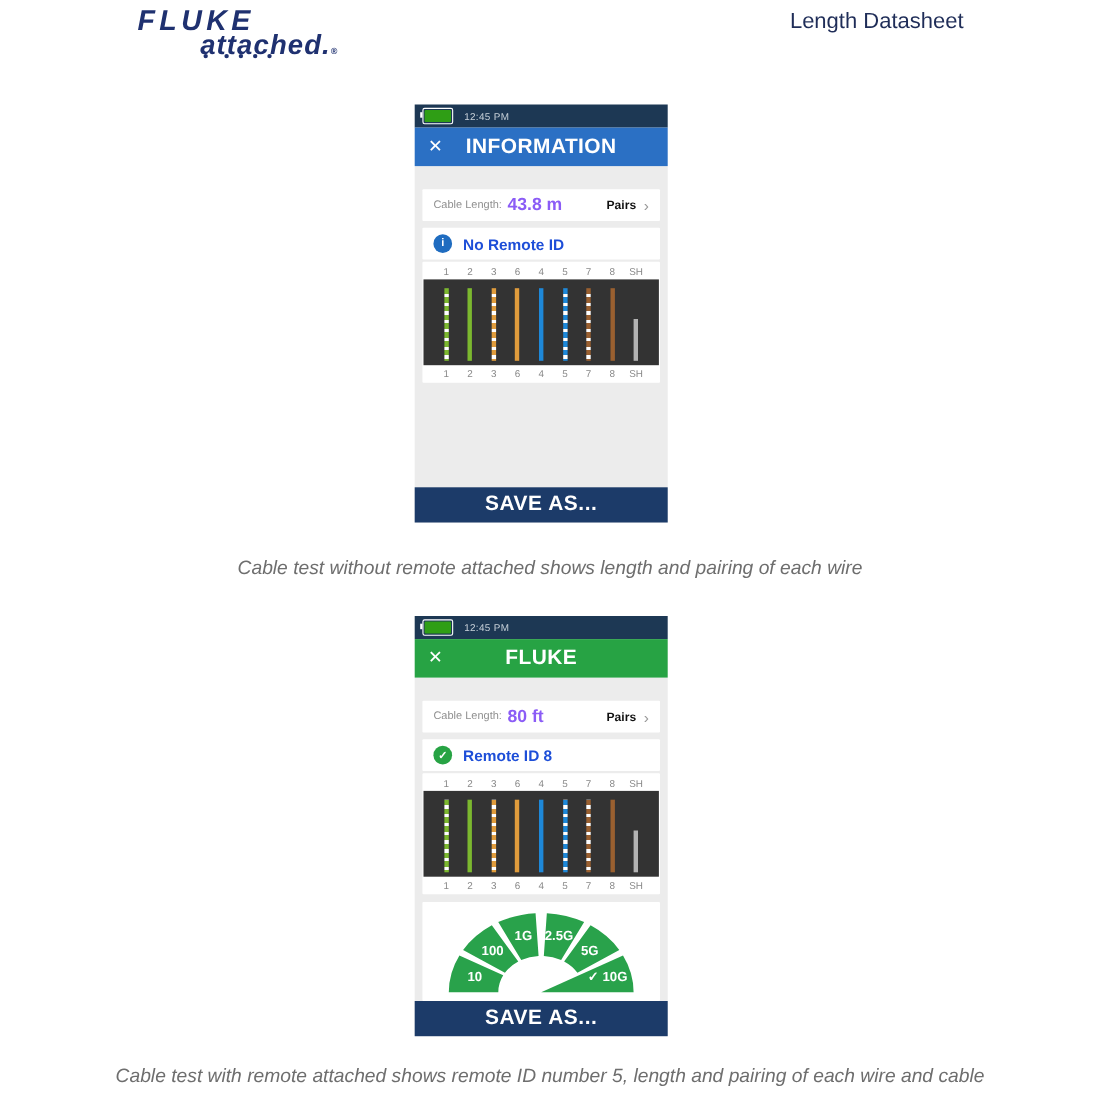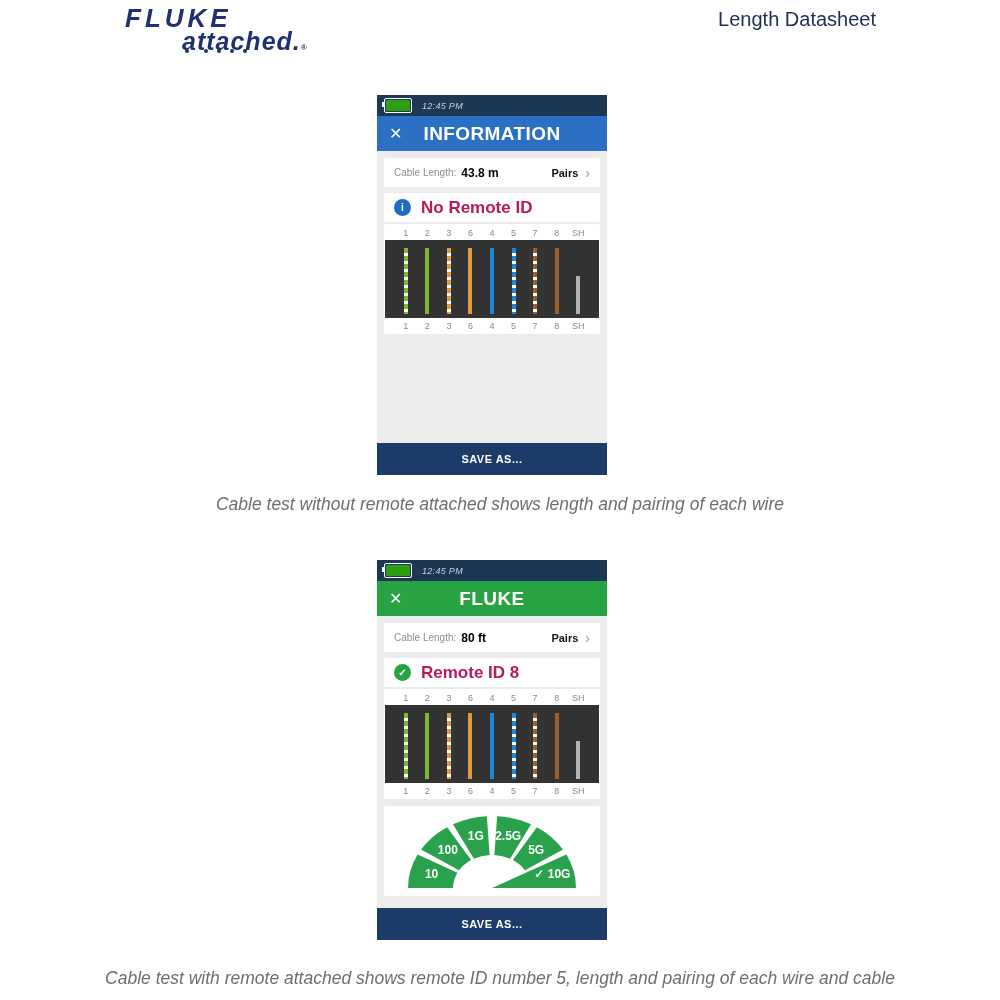--- a/index.html
+++ b/index.html
@@ -15,51 +15,51 @@
   .logo-dots{position:absolute;left:60px;top:46px;display:flex;align-items:center;}
   .logo-dots .dot{width:4px;height:4px;border-radius:50%;background:var(--logo-navy,#1f3170);margin-right:9px;}
   .logo-dots .dot.first{margin-right:15px;}
   .doc-title{position:absolute;top:8px;right:124px;font-size:20px;color:var(--title-navy,#1f2d58);}
   
   .shot{position:absolute;left:377px;width:230px;height:380px;display:flex;flex-direction:column;}
   .statusbar{height:21px;background:var(--status-navy,#1d3854);display:flex;align-items:center;padding:0 4px;flex:0 0 auto;}
   .battery{position:relative;width:26px;height:13px;border:1px solid #fff;border-radius:2px;margin-left:3px;}
   .battery .nub{position:absolute;left:-3px;top:3px;width:2px;height:5px;background:#fff;}
   .battery .fill{position:absolute;inset:1px;background:var(--battery-green,#2f9e15);border-radius:1px;}
-  .status-time{margin-left:10px;font-size:9px;color:#c9d2da;letter-spacing:.3px;font-style:italic;}
+  .status-time{margin-left:10px;font-size:9px;color:#c9d2da;letter-spacing:.3px;}
   .appheader{height:35px;display:flex;align-items:center;position:relative;flex:0 0 auto;}
   .close{position:absolute;left:12px;color:#fff;font-size:16px;line-height:1;cursor:pointer;}
   .htitle{width:100%;text-align:center;color:#fff;font-weight:700;font-size:19px;letter-spacing:.4px;}
   .appbody{flex:1;background:var(--body-gray,#ececec);display:flex;flex-direction:column;}
   .card{background:#fff;margin:6px 7px 0;border-radius:1px;}
-  .card.first{margin-top:7px;}
+  .card.first{margin-top:21px;}
   .row{height:29px;display:flex;align-items:center;padding:0 10px;box-sizing:border-box;}
   .cl-label{font-size:10px;color:#8f8f8f;}
-  .cl-value{font-size:12px;font-weight:700;color:#000000;margin-left:5px;}
+  .cl-value{font-size:16px;font-weight:700;color:#8b5cf6;margin-left:5px;}
   .spacer{flex:1;}
   .pairs-label{font-size:11px;font-weight:700;color:#111;}
   .chev{font-size:14px;color:#999;margin-left:7px;line-height:1;}
   .remote-icon{width:17px;height:17px;border-radius:50%;color:#fff;font-size:10px;font-weight:700;display:flex;align-items:center;justify-content:center;margin-right:10px;flex:0 0 auto;}
-  .remote-label{font-size:17px;font-weight:700;color:#be185d;}
+  .remote-label{font-size:14px;font-weight:700;color:#1d4ed8;}
   
   .wiremap{background:#fff;margin:2px 7px 0;border-radius:1px;padding:1px;}
   .wm-labels{display:grid;grid-template-columns:repeat(9,1fr);height:15px;align-items:center;text-align:center;font-size:9px;color:#8a8a8a;padding:0 10px;}
   .wm-box{height:78px;background:var(--dark-box,#333333);display:grid;grid-template-columns:repeat(9,1fr);padding:0 10px;}
   .wm-col{display:flex;justify-content:center;}
   .wm-wire{width:4px;height:66px;margin-top:8px;}
   .wm-wire.short{height:38px;margin-top:36px;}
   
   .gauge-card{margin:7px 7px 0;height:90px;display:flex;align-items:flex-end;justify-content:center;}
   .gauge-svg{display:block;}
   .gauge-svg text{fill:#fff;font-family:"Liberation Sans",sans-serif;font-size:12px;font-weight:700;}
   
-  .footerbar{margin-top:auto;height:32px;background:var(--footer-navy,#1c3b69);color:#fff;font-size:11px;font-weight:700;letter-spacing:.5px;display:flex;align-items:center;justify-content:center;cursor:pointer;}
+  .footerbar{margin-top:auto;height:32px;background:var(--footer-navy,#1c3b69);color:#fff;font-size:19px;font-weight:700;letter-spacing:.5px;display:flex;align-items:center;justify-content:center;cursor:pointer;}
   
   .caption{position:absolute;font-style:italic;font-size:17.5px;color:var(--caption-gray,#6e6e6e);text-align:center;line-height:29px;}
-  .caption.c1{top:472px;left:0;right:0;}
+  .caption.c1{top:484px;left:0;right:0;}
   .caption.c2{top:946px;left:50%;width:840px;margin-left:-420px;}
 </style>
 </head>
 <body>
 
 <div class="logo">
   <div class="fluke">FLUKE</div>
   <div class="networks-row"><span>attached.</span><span class="reg">®</span></div>
   <div class="logo-dots">
     <span class="dot first"></span>

